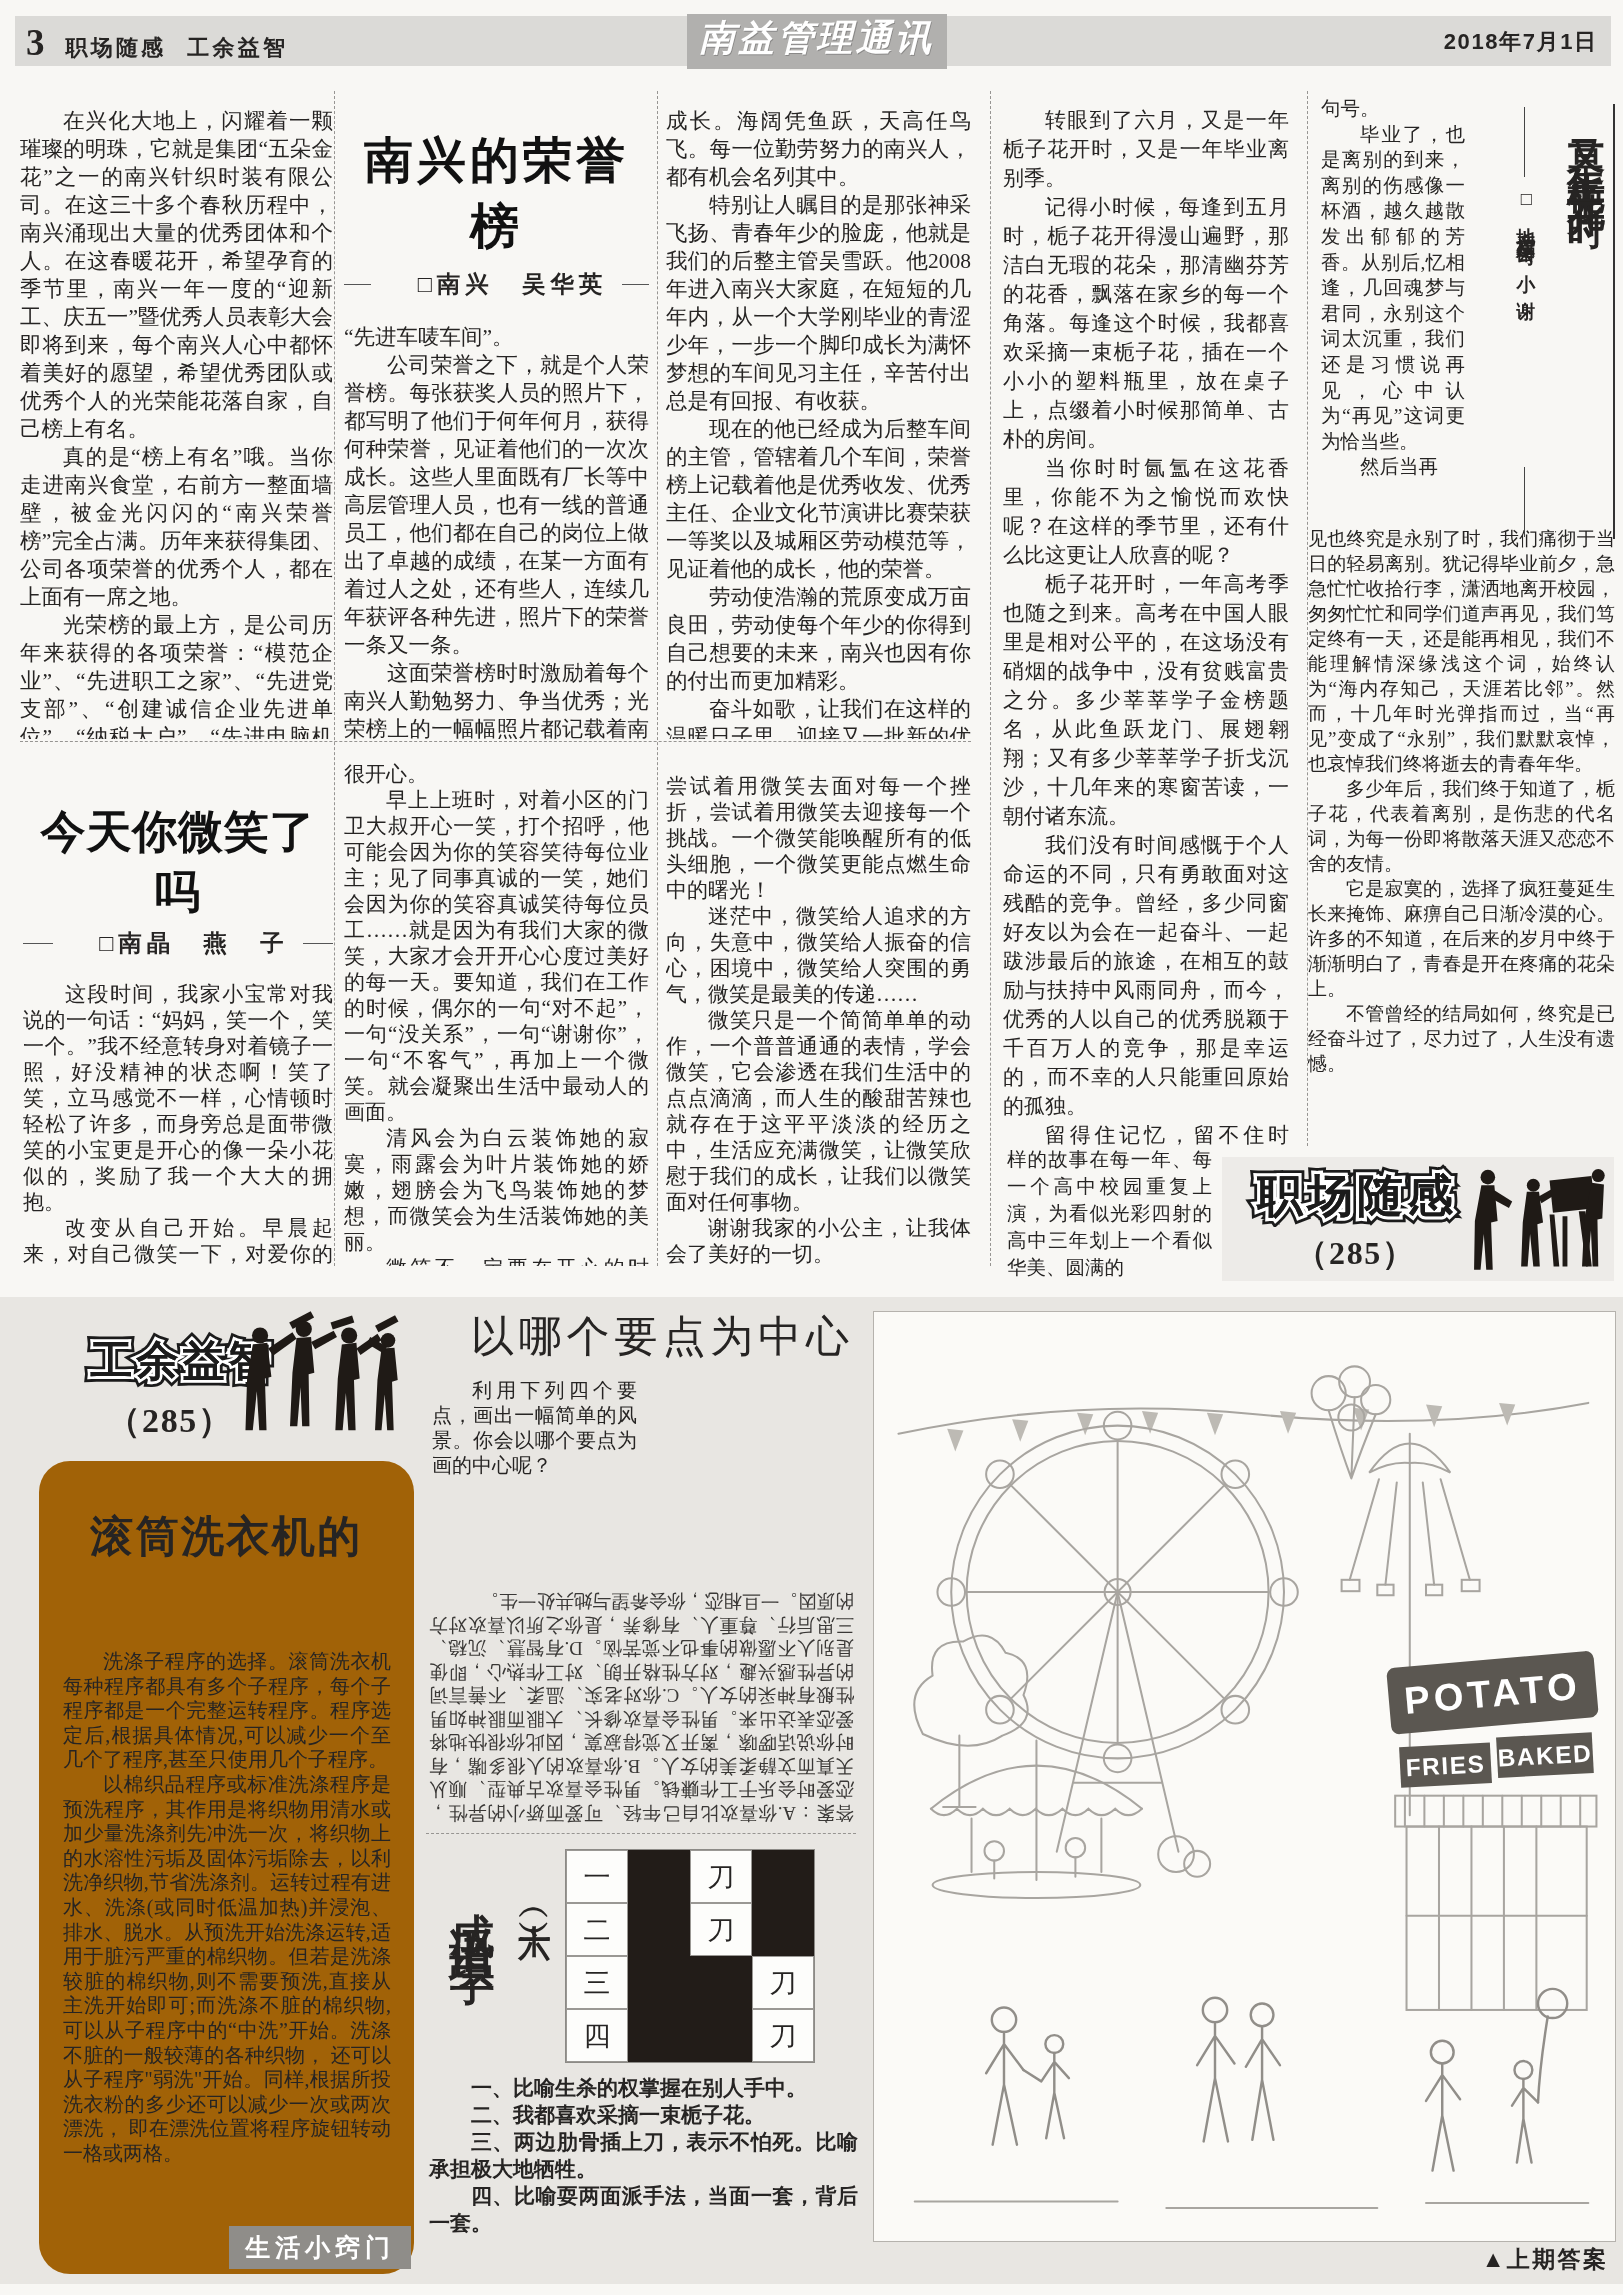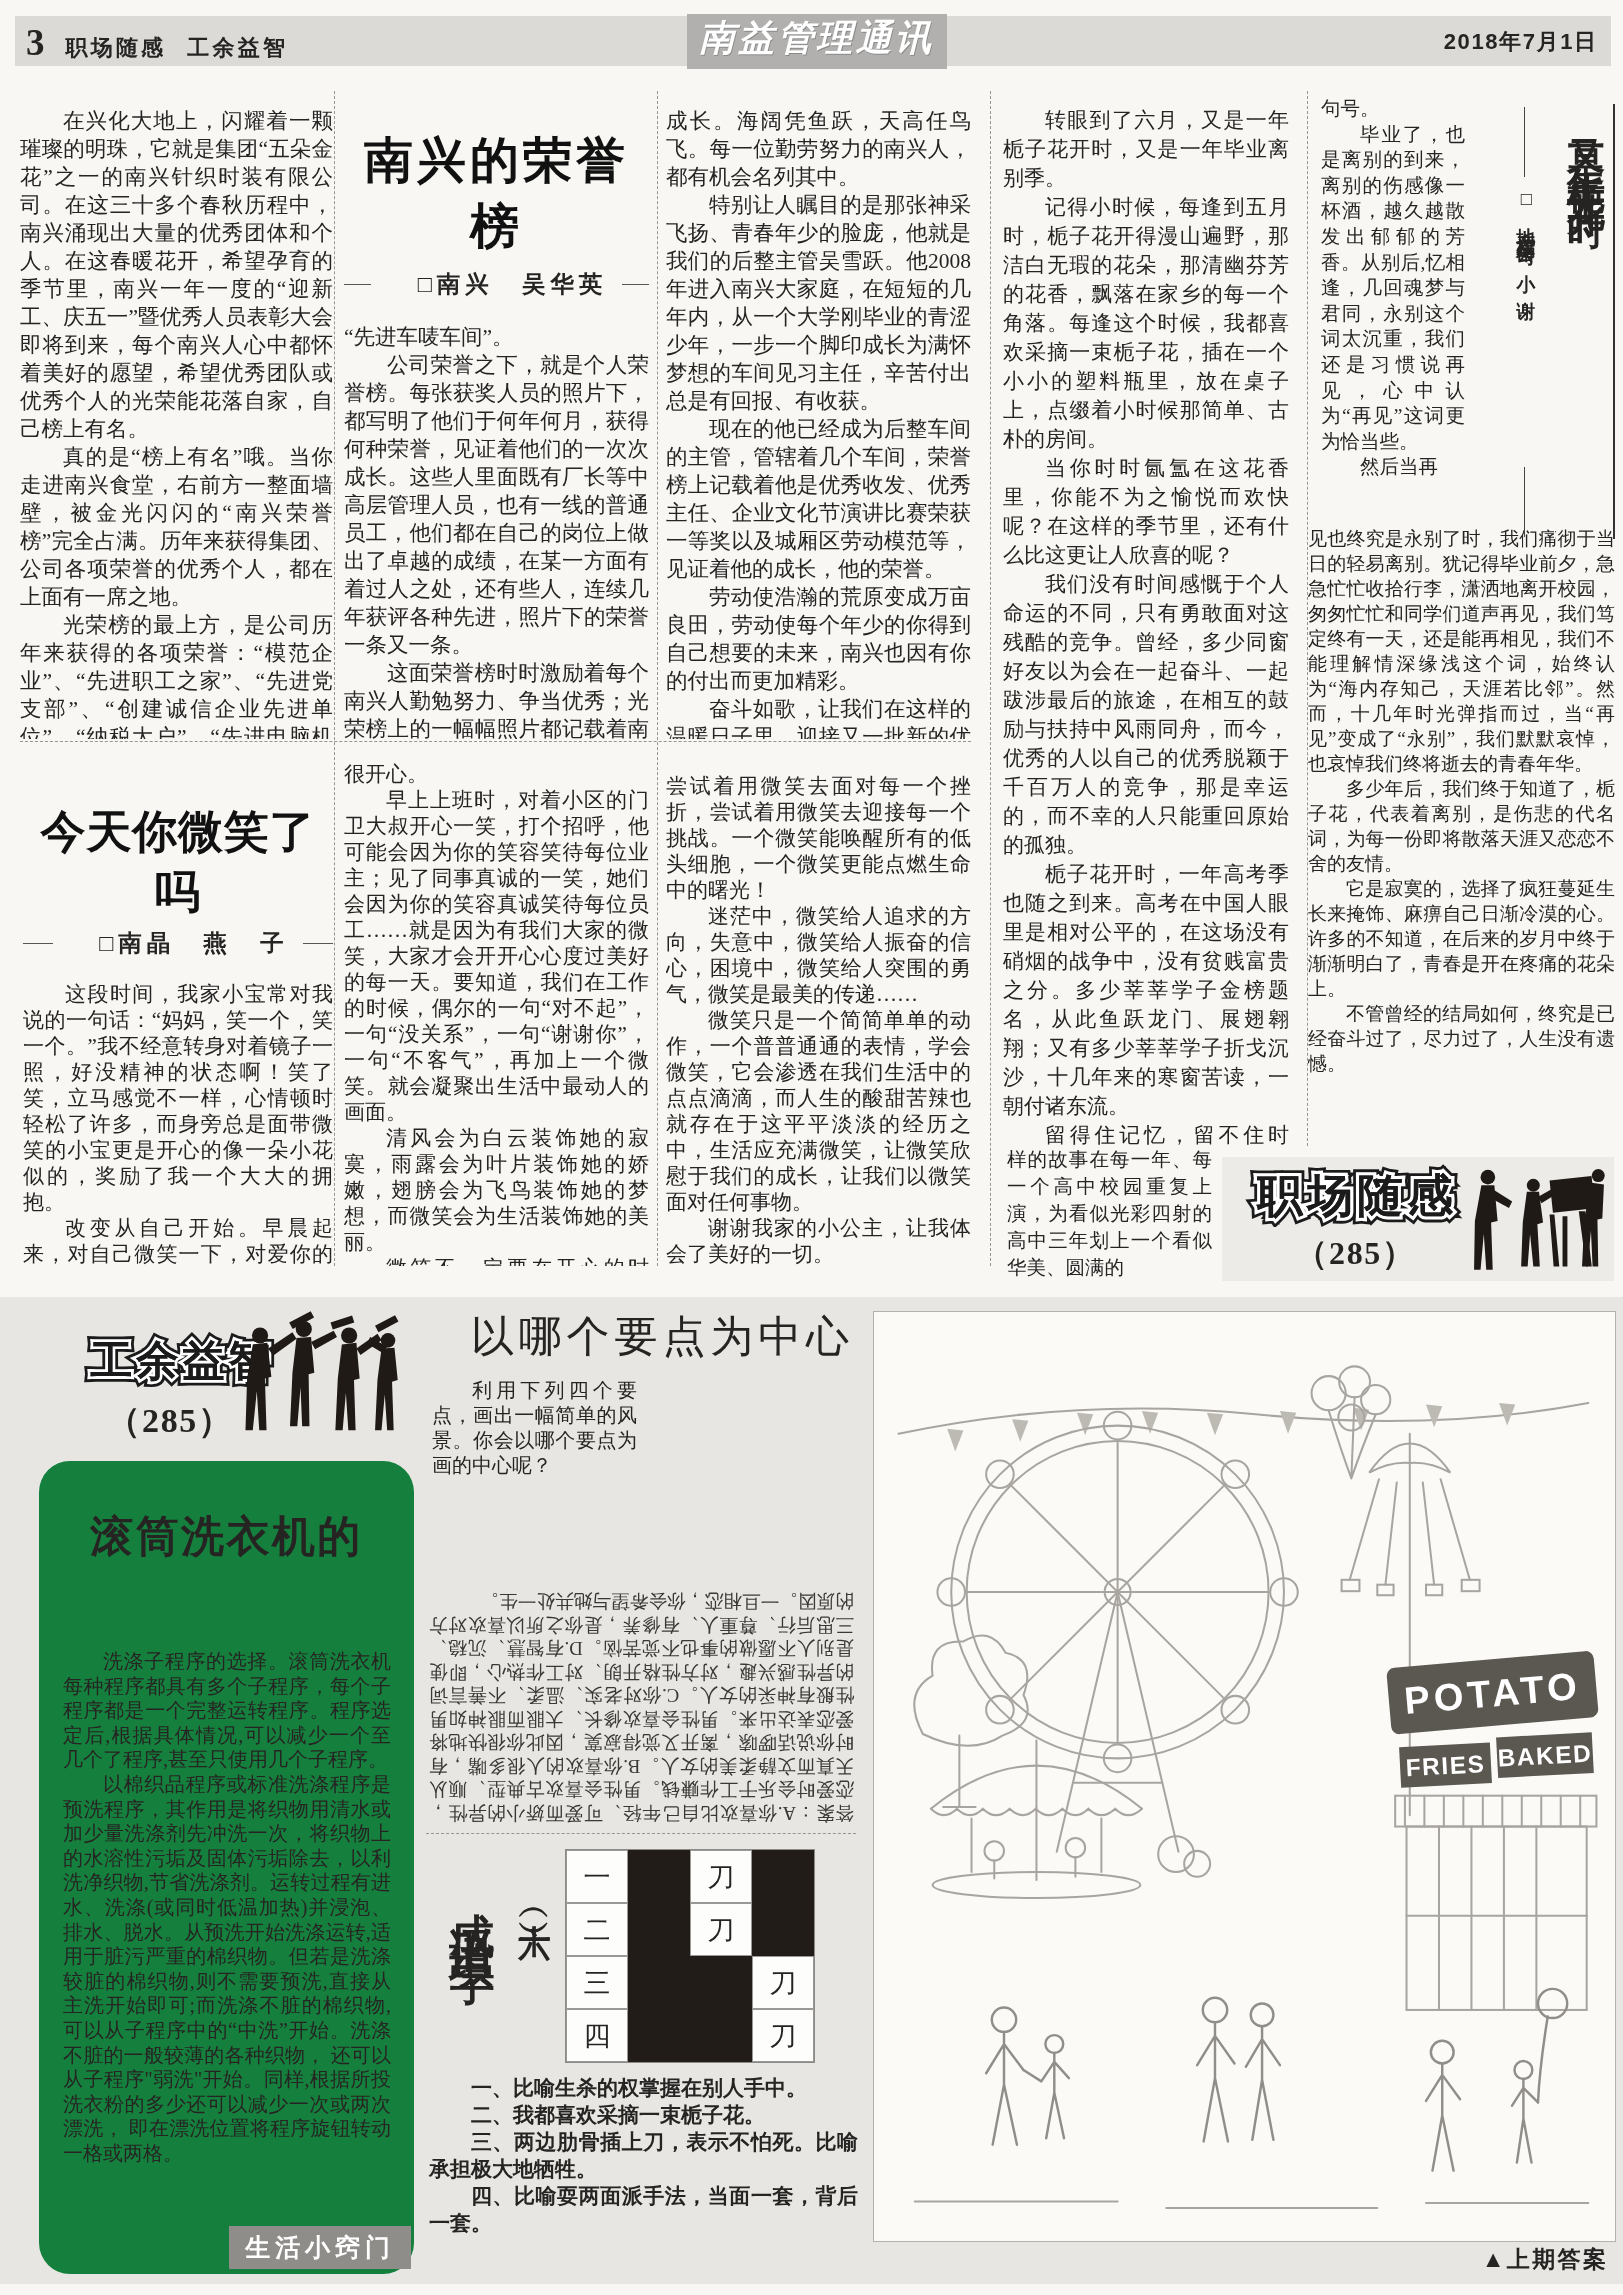--- a/index.html
+++ b/index.html
@@ -31,21 +31,21 @@
   .vtitle{writing-mode:vertical-rl;font-size:38px;font-weight:bold;letter-spacing:9px;line-height:1.2;border-right:2.4px solid #333;border-left:0.8px solid #f8f7f4;padding:4.9px 4.9px 0 8px;height:430px;}
   .vbyline{writing-mode:vertical-rl;font-size:18.7px;font-weight:bold;letter-spacing:4px;margin:84px 14.6px 0 0;height:268px;position:relative;}
   .vbyline:before,.vbyline:after{content:"";position:absolute;left:11.4px;width:0;border-left:1.6px solid #444;height:70px;}
   .vbyline:before{top:-81px;} .vbyline:after{bottom:-81px;}
   
   .badge-box{position:absolute;background:#edebe8;}
   .badge-num{font-size:32px;font-weight:bold;letter-spacing:1.6px;text-align:center;font-family:"Liberation Serif",serif;}
   .bubble-text text{font-family:"Liberation Sans","DejaVu Sans",sans-serif;font-weight:bold;paint-order:stroke;}
   
   .bottom-bg{position:absolute;left:0;top:1297px;width:1623px;height:987px;background:#e8e6e2;}
-  .tips-card{position:absolute;left:39px;top:1461px;width:375px;height:813px;background:#15803d;border-radius:31px;}
+  .tips-card{position:absolute;left:39px;top:1461px;width:375px;height:813px;background:#a16207;border-radius:31px;}
   .tips-title{margin-top:45px;text-align:center;font-size:43px;font-weight:bold;line-height:62px;letter-spacing:2.4px;}
   .tips-body{position:absolute;left:24px;top:188px;width:328px;height:573px;overflow:hidden;text-align:justify;font-size:20px;line-height:24.6px;}
   .tips-body p.para{margin:0;text-indent:2em;}
   .tips-tag{position:absolute;right:3.2px;bottom:4.9px;background:#8f8d89;color:#fff;font-family:"Liberation Sans",sans-serif;font-weight:bold;font-size:25px;letter-spacing:4.9px;padding:4.9px 16px;}
   
   .quiz-title{position:absolute;left:429px;top:1308px;width:425px;text-align:right;font-size:43px;font-weight:normal;letter-spacing:4.9px;}
   .quiz-intro{position:absolute;left:432px;top:1378px;width:205px;font-size:20px;line-height:25px;text-align:justify;}
   .quiz-intro p.para{margin:0;text-indent:2em;}
   .quiz-options{position:absolute;left:679px;top:1380px;width:170px;font-size:21px;line-height:31px;}
   .quiz-options p.para{margin:0;}
@@ -135,22 +135,22 @@
       <p class="para">迷茫中，微笑给人追求的方向，失意中，微笑给人振奋的信心，困境中，微笑给人突围的勇气，微笑是最美的传递……</p>
       <p class="para">微笑只是一个简简单单的动作，一个普普通通的表情，学会微笑，它会渗透在我们生活中的点点滴滴，而人生的酸甜苦辣也就存在于这平平淡淡的经历之中，生活应充满微笑，让微笑欣慰于我们的成长，让我们以微笑面对任何事物。</p>
       <p class="para">谢谢我家的小公主，让我体会了美好的一切。</p>
       <p class="para">今天你微笑了吗？</p>
     </div>
 
   <div class="colbox bodyC" style="left:1003px;top:106px;width:286px;height:1039px;">
       <p class="para">转眼到了六月，又是一年栀子花开时，又是一年毕业离别季。</p>
       <p class="para">记得小时候，每逢到五月时，栀子花开得漫山遍野，那洁白无瑕的花朵，那清幽芬芳的花香，飘落在家乡的每一个角落。每逢这个时候，我都喜欢采摘一束栀子花，插在一个小小的塑料瓶里，放在桌子上，点缀着小时候那简单、古朴的房间。</p>
       <p class="para">当你时时氤氲在这花香里，你能不为之愉悦而欢快呢？在这样的季节里，还有什么比这更让人欣喜的呢？</p>
+      <p class="para">栀子花开时，一年高考季也随之到来。高考在中国人眼里是相对公平的，在这场没有硝烟的战争中，没有贫贱富贵之分。多少莘莘学子金榜题名，从此鱼跃龙门、展翅翱翔；又有多少莘莘学子折戈沉沙，十几年来的寒窗苦读，一朝付诸东流。</p>
       <p class="para">我们没有时间感慨于个人命运的不同，只有勇敢面对这残酷的竞争。曾经，多少同窗好友以为会在一起奋斗、一起跋涉最后的旅途，在相互的鼓励与扶持中风雨同舟，而今，优秀的人以自己的优秀脱颖于千百万人的竞争，那是幸运的，而不幸的人只能重回原始的孤独。</p>
-      <p class="para">栀子花开时，一年高考季也随之到来。高考在中国人眼里是相对公平的，在这场没有硝烟的战争中，没有贫贱富贵之分。多少莘莘学子金榜题名，从此鱼跃龙门、展翅翱翔；又有多少莘莘学子折戈沉沙，十几年来的寒窗苦读，一朝付诸东流。</p>
       <p class="para">留得住记忆，留不住时光，终究还是走到了这一天，要各自奔向各自的前程。我们没有多少时间可以伤感。</p>
     </div>
   <div class="colbox bodyC noindent" style="left:1007px;top:1146px;width:205px;height:135px;font-size:19.5px;line-height:27px;">
       <p class="para">样的故事在每一年、每一个高中校园重复上演，为看似光彩四射的高中三年划上一个看似华美、圆满的</p>
     </div>
   <div class="colbox bodyD noindent" style="left:1321px;top:96px;width:144px;height:425px;">
       <p class="para">句号。</p>
       <p class="para">毕业了，也是离别的到来，离别的伤感像一杯酒，越久越散发出郁郁的芳香。从别后,忆相逢，几回魂梦与君同，永别这个词太沉重，我们还是习惯说再见，心中认为“再见”这词更为恰当些。</p>
       <p class="para">然后当再</p>
     </div>

